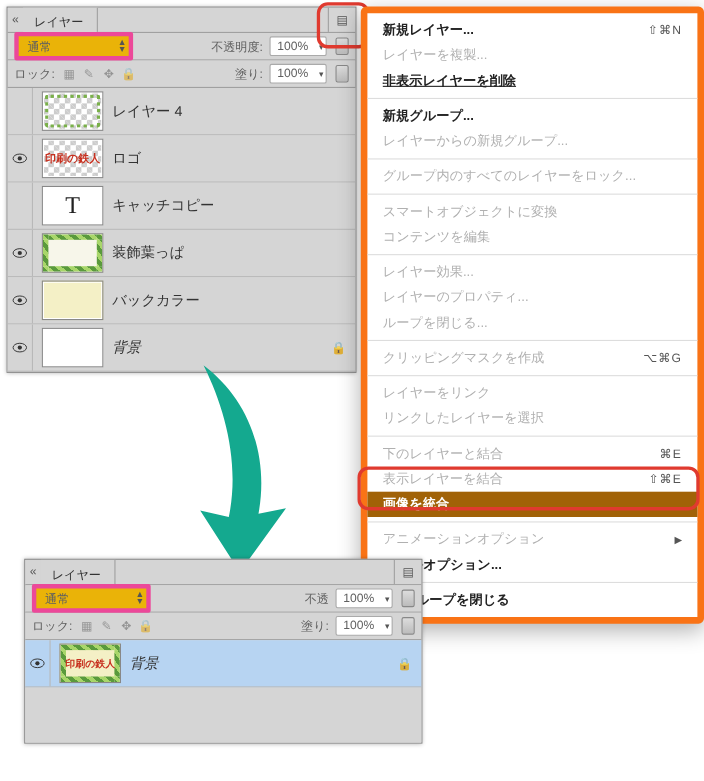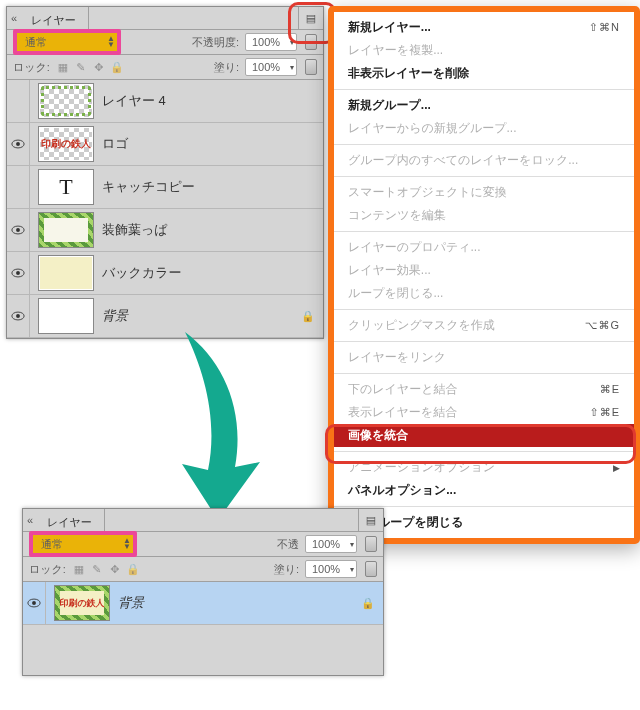--- a/index.html
+++ b/index.html
@@ -173,21 +173,21 @@
   }
   .ctx-item {
     padding:3px 14px;
     display:flex; align-items:center;
     color:#222;
     white-space:nowrap;
   }
   .ctx-item.disabled { color:#b0b0b0; }
   .ctx-item .sc { margin-left:auto; color:#555; font-size:11px; letter-spacing:1px;}
   .ctx-item.highlight {
-    background:#b91c1c; color:#fff;font-family:Liberation Mono, monospace;
+    background:#a16207; color:#fff;font-family:Liberation Mono, monospace;
   }
   .ctx-sep { height:1px; background:#ddd; margin:4px 0; }
   .ctx-item .tri { margin-left:auto; font-size:9px; color:#555;}
   .highlight-red {
     position:absolute;
     border:3px solid #e03a2f; border-radius:10px;
     pointer-events:none;
   }
   
   .big-arrow {
@@ -301,21 +301,21 @@
 
 <div class="ctx-menu" id="ctxmenu">
     <div class="ctx-item">
       <span style="font-weight: 600;">新規レイヤー...</span>
       <span class="sc">⇧⌘N</span>
     </div>
     <div class="ctx-item disabled">
       <span>レイヤーを複製...</span>
     </div>
     <div class="ctx-item">
-      <span style="font-weight: 600;">非表示レイヤーを削除</span>
+      <span style="font-weight: 600; text-decoration: underline;">非表示レイヤーを削除</span>
     </div>
     <div class="ctx-sep"></div>
     <div class="ctx-item">
       <span style="font-weight: 600;">新規グループ...</span>
     </div>
     <div class="ctx-item disabled">
       <span>レイヤーからの新規グループ...</span>
     </div>
     <div class="ctx-sep"></div>
     <div class="ctx-item disabled">
@@ -323,36 +323,39 @@
     </div>
     <div class="ctx-sep"></div>
     <div class="ctx-item disabled">
       <span>スマートオブジェクトに変換</span>
     </div>
     <div class="ctx-item disabled">
       <span>コンテンツを編集</span>
     </div>
     <div class="ctx-sep"></div>
     <div class="ctx-item disabled">
+      <span>レイヤー効果...</span>
+    </div>
+    <div class="ctx-item disabled">
       <span>レイヤーのプロパティ...</span>
-    </div>
-    <div class="ctx-item disabled">
-      <span>レイヤー効果...</span>
     </div>
     <div class="ctx-item disabled">
       <span>ループを閉じる...</span>
     </div>
     <div class="ctx-sep"></div>
     <div class="ctx-item disabled">
       <span>クリッピングマスクを作成</span>
       <span class="sc">⌥⌘G</span>
     </div>
     <div class="ctx-sep"></div>
     <div class="ctx-item disabled">
       <span>レイヤーをリンク</span>
+    </div>
+    <div class="ctx-item disabled">
+      <span>リンクしたレイヤーを選択</span>
     </div>
     <div class="ctx-sep"></div>
     <div class="ctx-item disabled">
       <span>下のレイヤーと結合</span>
       <span class="sc">⌘E</span>
     </div>
     <div class="ctx-item disabled">
       <span>表示レイヤーを結合</span>
       <span class="sc">⇧⌘E</span>
     </div>

